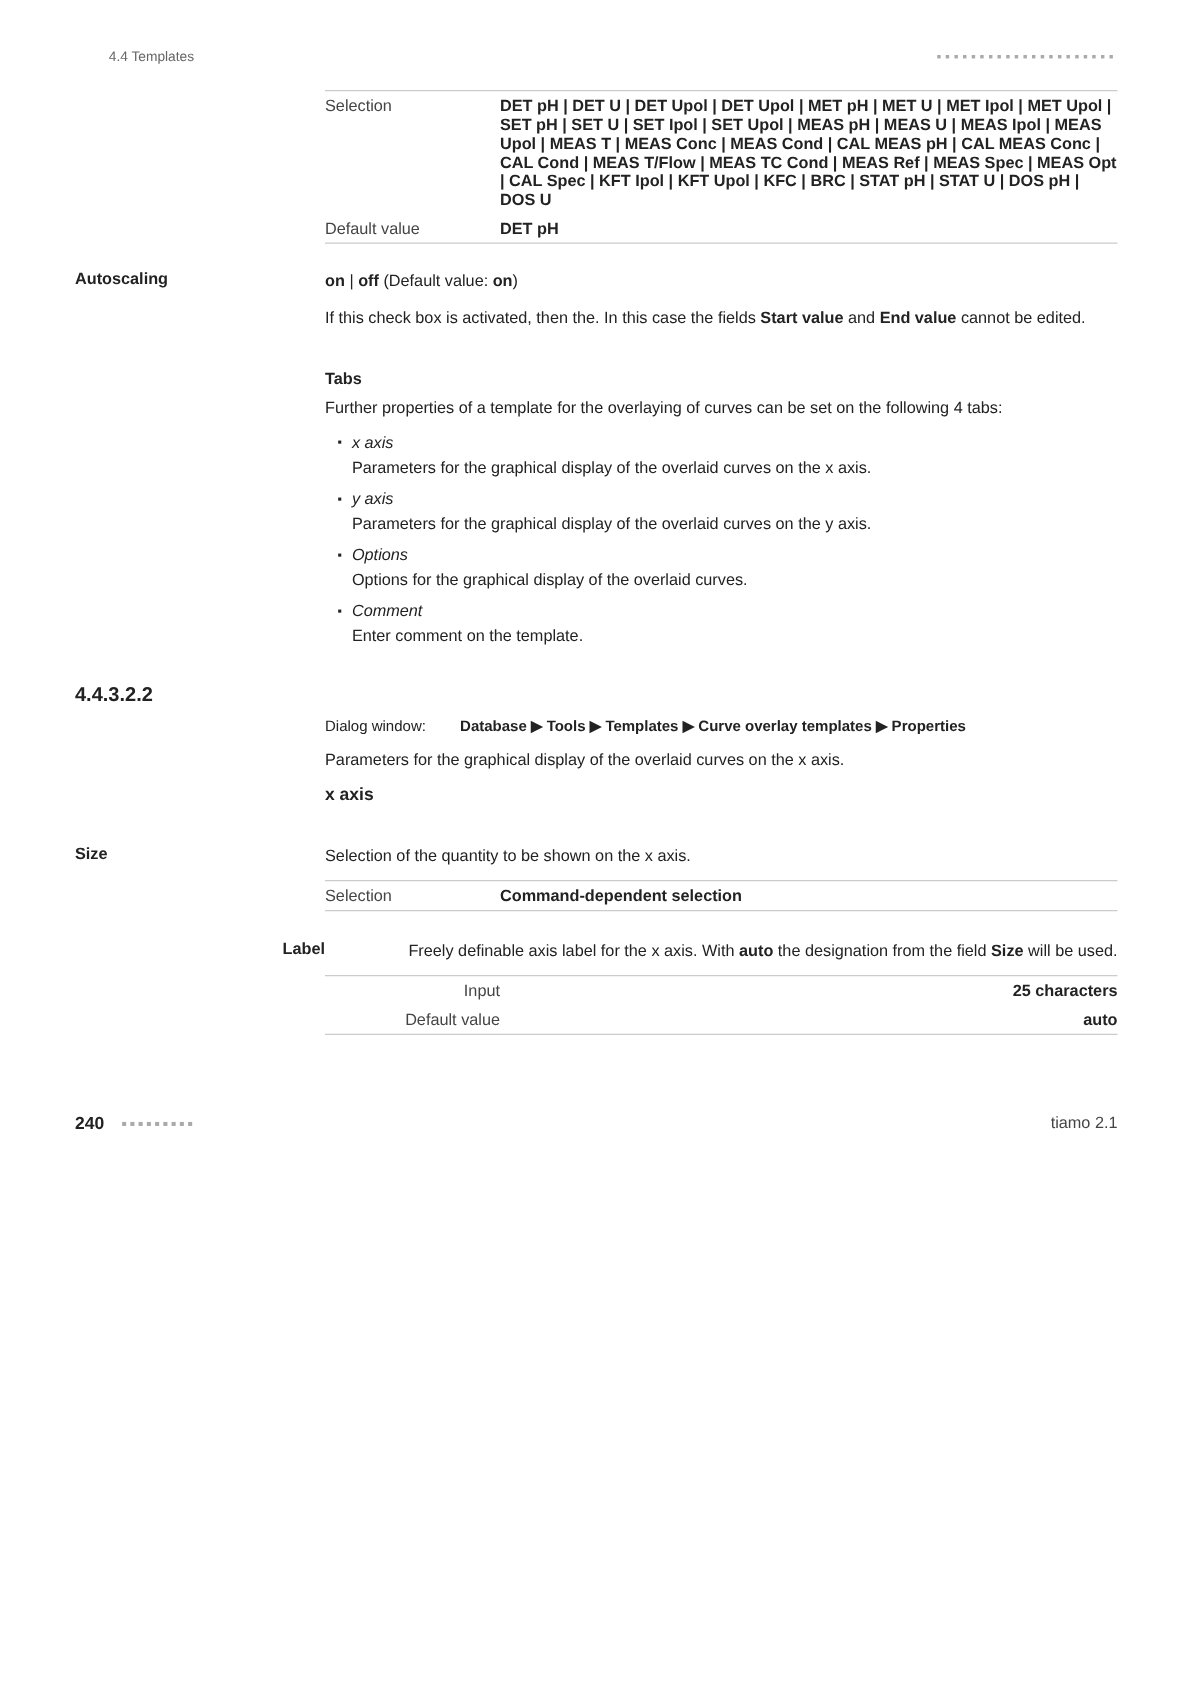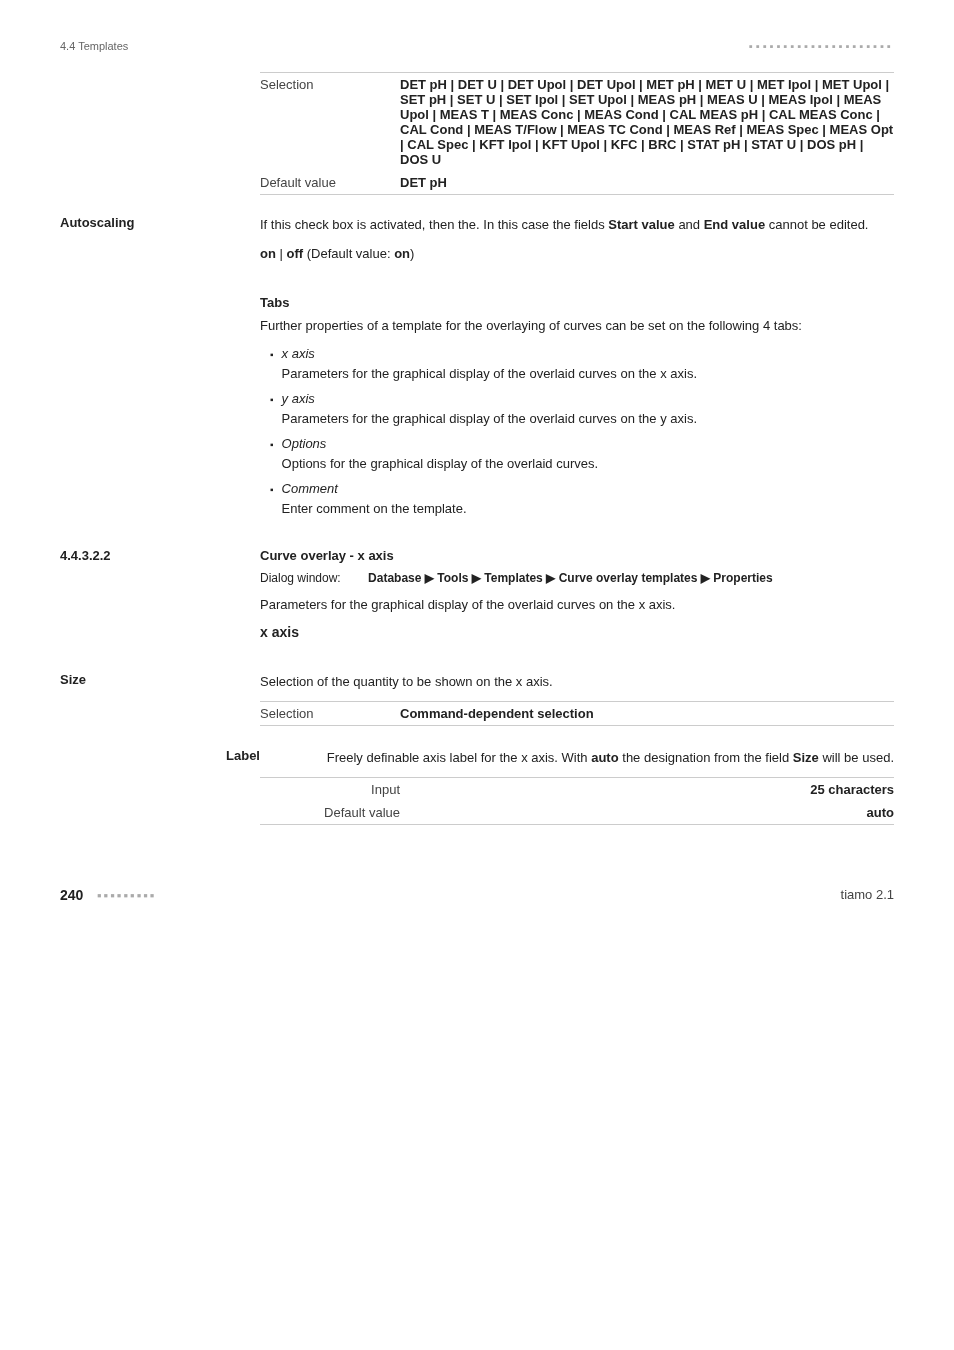--- a/index.html
+++ b/index.html
@@ -12,39 +12,40 @@
       min-height: 1350px;
       padding: 40px 60px 40px 60px;
     }
     .page-header {
       display: flex;
       justify-content: space-between;
       align-items: flex-end;
       margin-bottom: 20px;
       font-size: 11px;
       color: #666;
+      margin-left: 27px;
     }
     .page-header .dots {
       letter-spacing: 3px;
       color: #aaa;
       font-size: 11px;
     }
     .section-heading {
       font-weight: bold;
       font-size: 13px;
       margin-bottom: 16px;
     }
     .subsection-heading {
       font-weight: bold;
       font-size: 13px;
       margin-bottom: 6px;
     }
     .numbered-heading {
       font-weight: bold;
-      font-size: 13px;
+      font-size: 16px;
     }
     table.prop-table {
       width: 100%;
       border-collapse: collapse;
       font-size: 13px;
     }
     table.prop-table tr td {
       padding: 4px 0;
       vertical-align: top;
     }
@@ -225,24 +226,24 @@
       </table>
   </div>
 
   <div class="autoscaling-section">
     <div class="row-layout">
       <div class="row-left">
         <span class="section-heading">Autoscaling</span>
       </div>
       <div class="row-right">
         <div class="body-text">
-          If this check box is activated, then the. In this case the fields <b>Start value</b> and <b>End value</b> cannot be edited.
+          <b>on</b> | <b>off</b> (Default value: <b>on</b>)
         </div>
         <div class="body-text">
-          <b>on</b> | <b>off</b> (Default value: <b>on</b>)
+          If this check box is activated, then the. In this case the fields <b>Start value</b> and <b>End value</b> cannot be edited.
         </div>
       </div>
     </div>
   </div>
 
   <div class="tabs-section">
     <div class="row-layout">
       <div class="row-left"></div>
       <div class="row-right">
         <div class="subsection-heading">Tabs</div>
@@ -279,23 +280,20 @@
         </ul>
       </div>
     </div>
   </div>
 
   <div class="curve-overlay-section">
     <div class="row-layout">
       <div class="row-left">
         <span class="numbered-heading">4.4.3.2.2</span>
       </div>
-      <div class="row-right">
-        <span class="numbered-heading">Curve overlay - x axis</span>
-      </div>
     </div>
     <div class="row-layout">
       <div class="row-left"></div>
       <div class="row-right">
         <div class="dialog-note">
           Dialog window: <b>Database ▶ Tools ▶ Templates ▶ Curve overlay templates ▶ Properties</b>
         </div>
         <div class="body-text">Parameters for the graphical display of the overlaid curves on the x axis.</div>
         <div class="axis-heading">x axis</div>
       </div>

